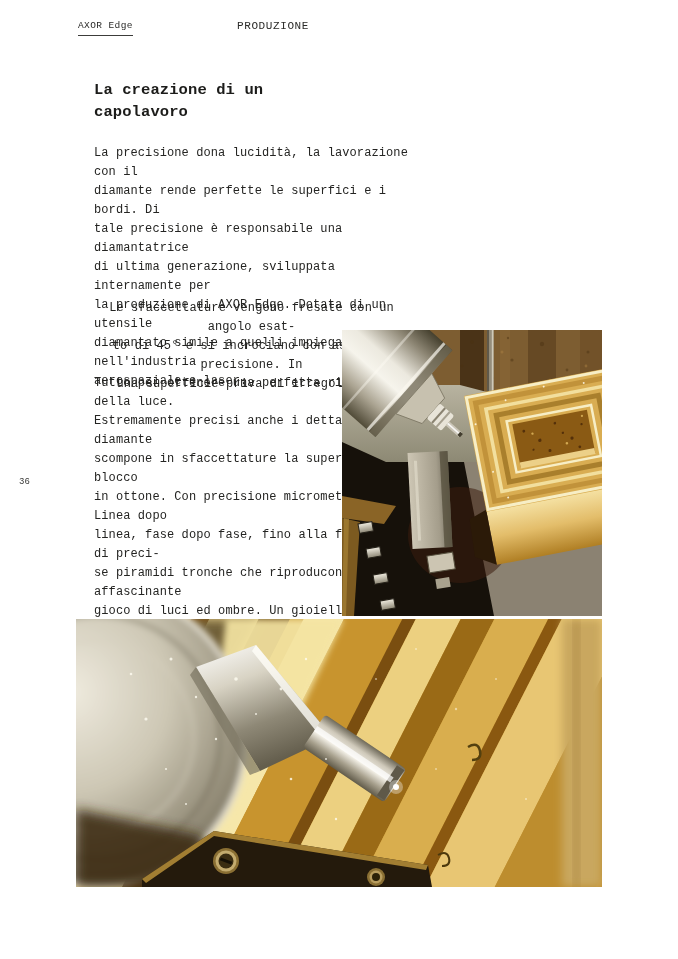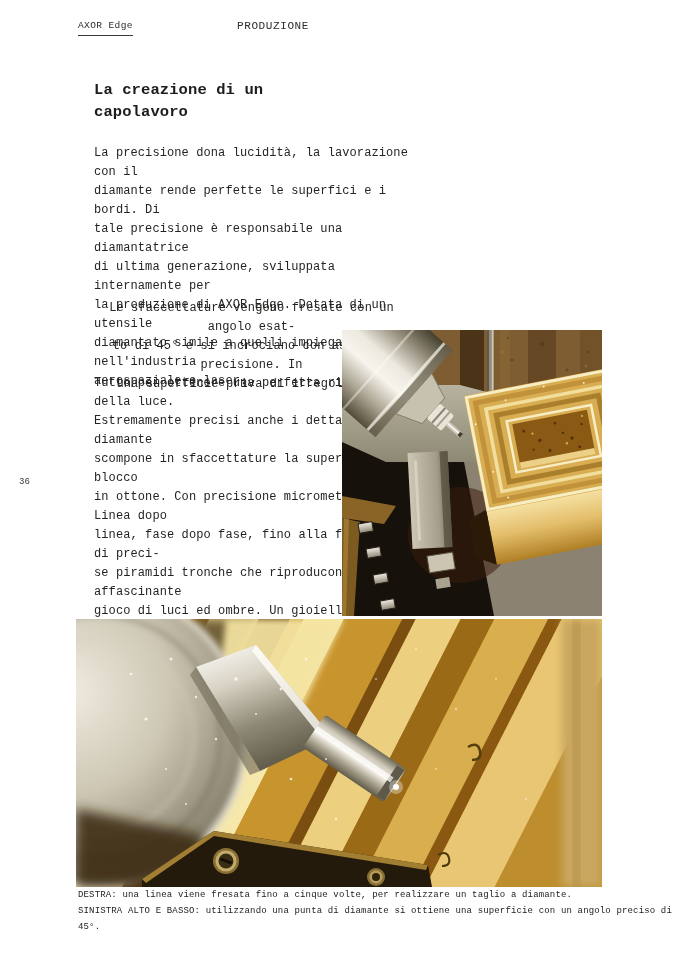--- a/index.html
+++ b/index.html
@@ -327,18 +327,14 @@
         <circle cx="300" cy="60" r="1.1"></circle>
           <circle cx="340" cy="30" r="1"></circle>
           <circle cx="380" cy="90" r="1.2"></circle>
         <circle cx="420" cy="60" r="1"></circle>
           <circle cx="450" cy="180" r="1.1"></circle>
           <circle cx="360" cy="150" r="1"></circle>
       </g>
     </svg>
   </figure>
 
-  <div class="captions">
-    <div>DESTRA: una linea viene fresata fino a cinque volte, per realizzare un taglio a diamante.</div>
-    <div>SINISTRA ALTO E BASSO: utilizzando una punta di diamante si ottiene una superficie con un angolo preciso di 45°.</div>
-  </div>
 
 </div>
 
 </body></html>

